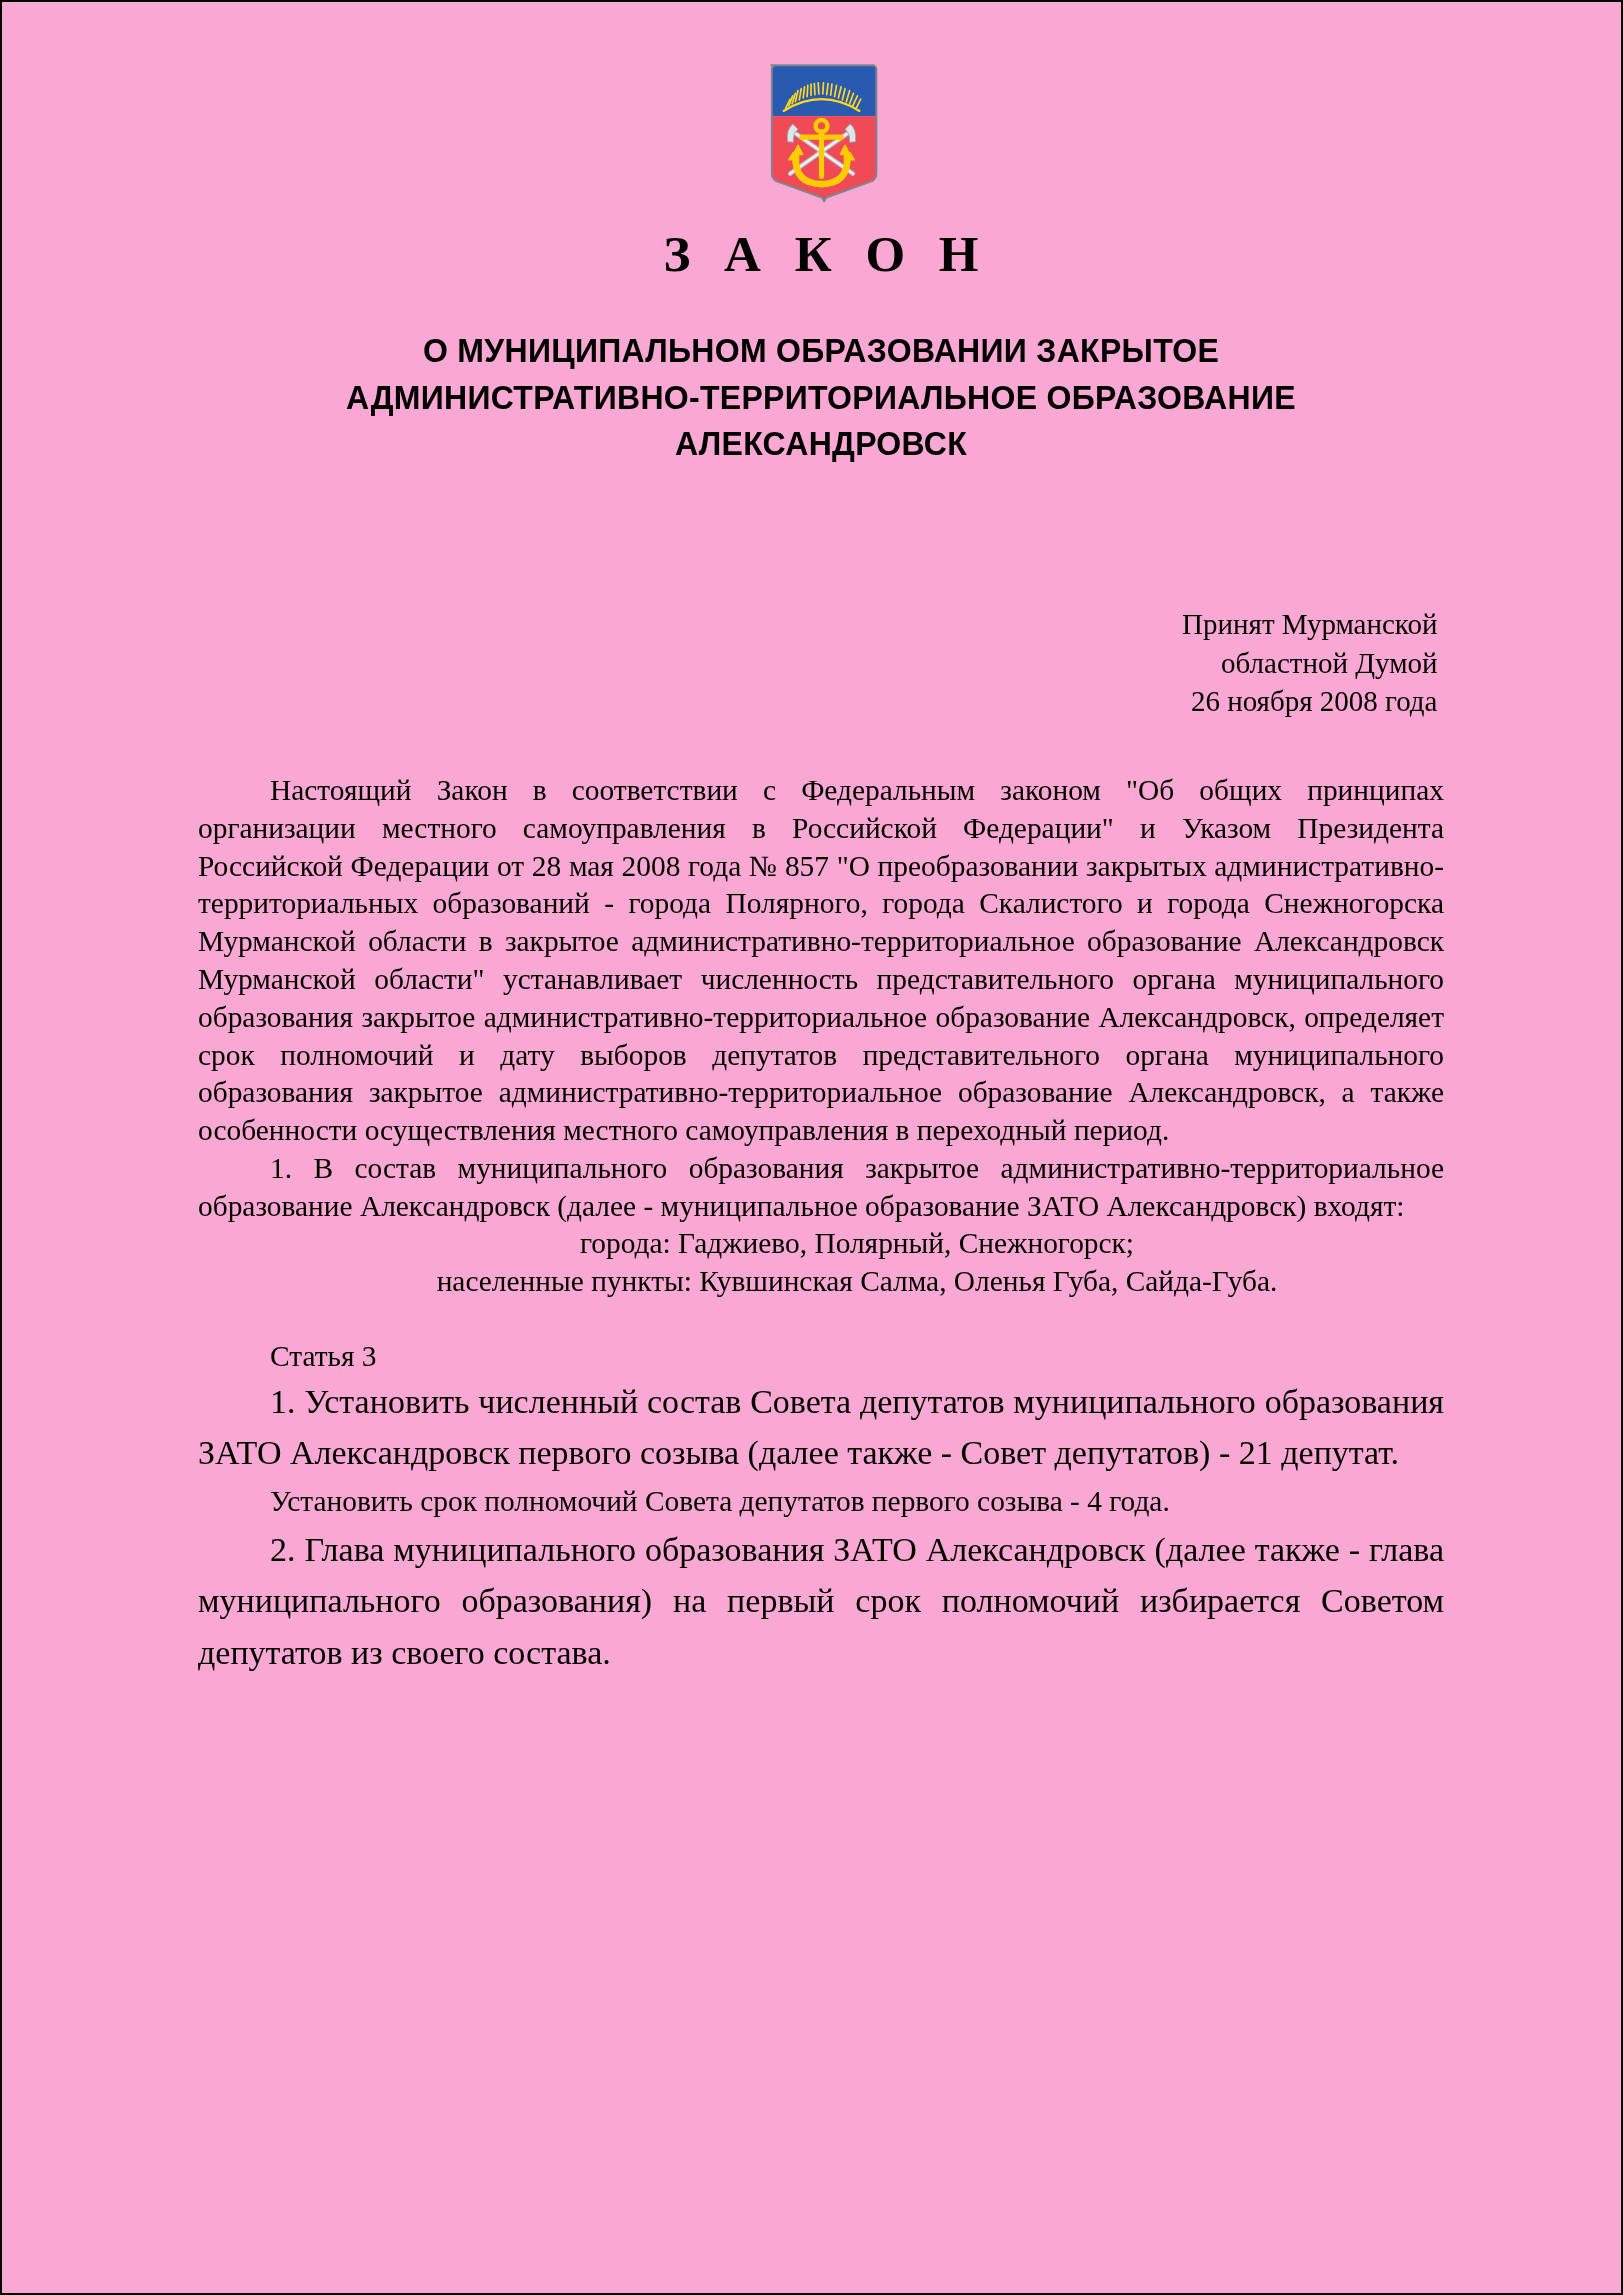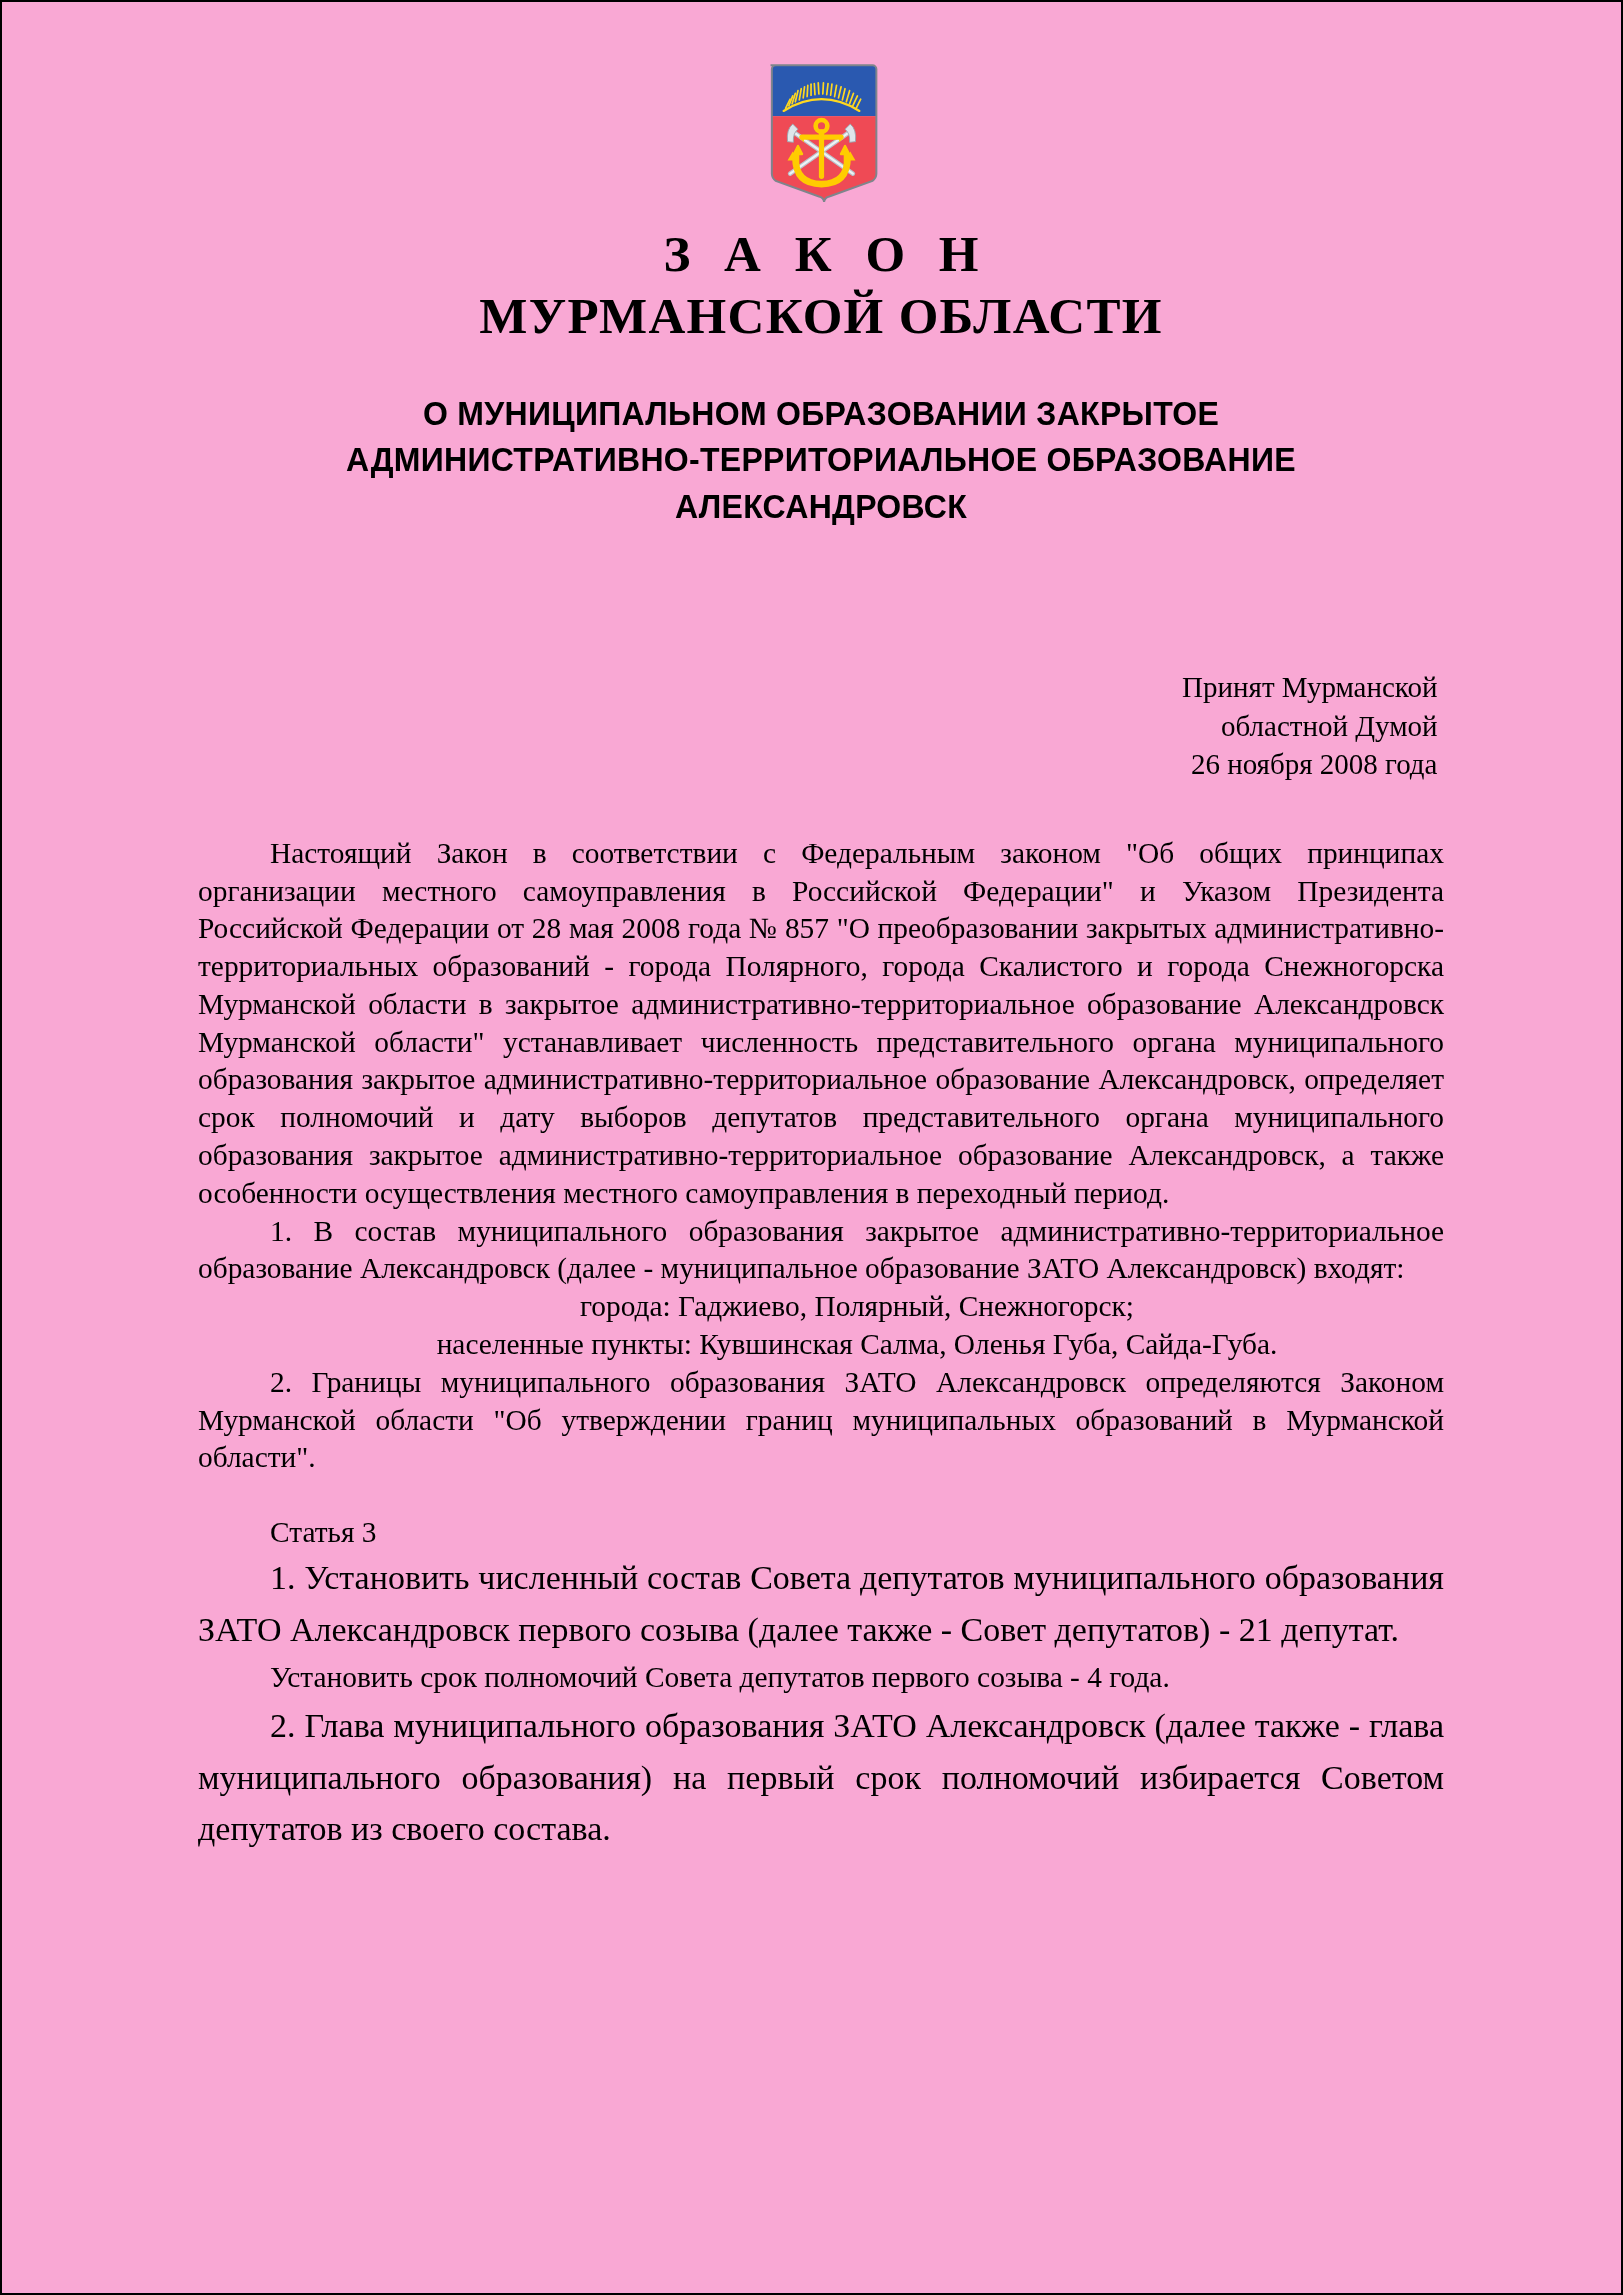--- a/index.html
+++ b/index.html
@@ -201,39 +201,37 @@
             <path d="M55 118 L61 112 L61 124 Z" fill="#ffcc00"></path>
             <path d="M121 118 L115 112 L115 124 Z" fill="#ffcc00"></path>
           </g>
 
           <path d="M10 6 h156 a6 6 0 0 1 6 6 v160 a14 14 0 0 1 -6 11 l-66 24 a10 10 0 0 0 -8 8 a10 10 0 0 0 -8 -8 l-66 -24 a14 14 0 0 1 -6 -11 v-160 a6 6 0 0 1 6 -6 z" fill="none" stroke="#7e858c" stroke-width="3"></path>
         </svg>
       </div>
     </div>
 
     <div class="law-title">З А К О Н</div>
-    <div class="law-title-2">МУРМАНСКОЙ ОБЛАСТИ</div>
     <div class="law-subtitle">О МУНИЦИПАЛЬНОМ ОБРАЗОВАНИИ ЗАКРЫТОЕ АДМИНИСТРАТИВНО-ТЕРРИТОРИАЛЬНОЕ ОБРАЗОВАНИЕ АЛЕКСАНДРОВСК</div>
 
     <div class="adopted">
       <div>Принят Мурманской</div>
       <div>областной Думой</div>
       <div>26 ноября 2008 года</div>
     </div>
 
     <div class="body-area">
 
       <p class="just">Настоящий Закон в соответствии с Федеральным законом "Об общих принципах организации местного самоуправления в Российской Федерации" и Указом Президента Российской Федерации от 28 мая 2008 года № 857   "О преобразовании закрытых административно-территориальных образований - города Полярного, города Скалистого и города Снежногорска Мурманской области в закрытое административно-территориальное образование Александровск Мурманской области" устанавливает численность представительного органа муниципального образования закрытое административно-территориальное образование Александровск, определяет срок полномочий и дату выборов депутатов представительного органа муниципального образования закрытое административно-территориальное образование Александровск, а также особенности осуществления местного самоуправления в переходный период.</p>
 
 
       <p class="just para-gap">1.  В состав муниципального образования закрытое административно-территориальное  образование Александровск (далее - муниципальное образование ЗАТО Александровск) входят:</p>
       <div class="list-line">города: Гаджиево, Полярный, Снежногорск;</div>
       <div class="list-line">населенные пункты: Кувшинская Салма, Оленья Губа, Сайда-Губа.</div>
 
-      <p class="just para-gap">2.  Границы муниципального образования ЗАТО Александровск   определяются Законом Мурманской области "Об утверждении границ муниципальных образований в Мурманской области".</p>
 
       <div class="article-head">Статья 3</div>
 
       <p class="art2-item para-gap-sm">1.   Установить численный состав Совета депутатов муниципального образования ЗАТО Александровск первого созыва (далее также - Совет депутатов) - 21 депутат.</p>
       <p class="art2-sub">Установить срок полномочий Совета депутатов первого созыва - 4 года.</p>
 
       <p class="art2-item para-gap-sm">2.  Глава муниципального образования ЗАТО Александровск (далее также - глава муниципального образования) на первый срок полномочий избирается Советом депутатов из своего состава.</p>
 
     </div>
   </div>

